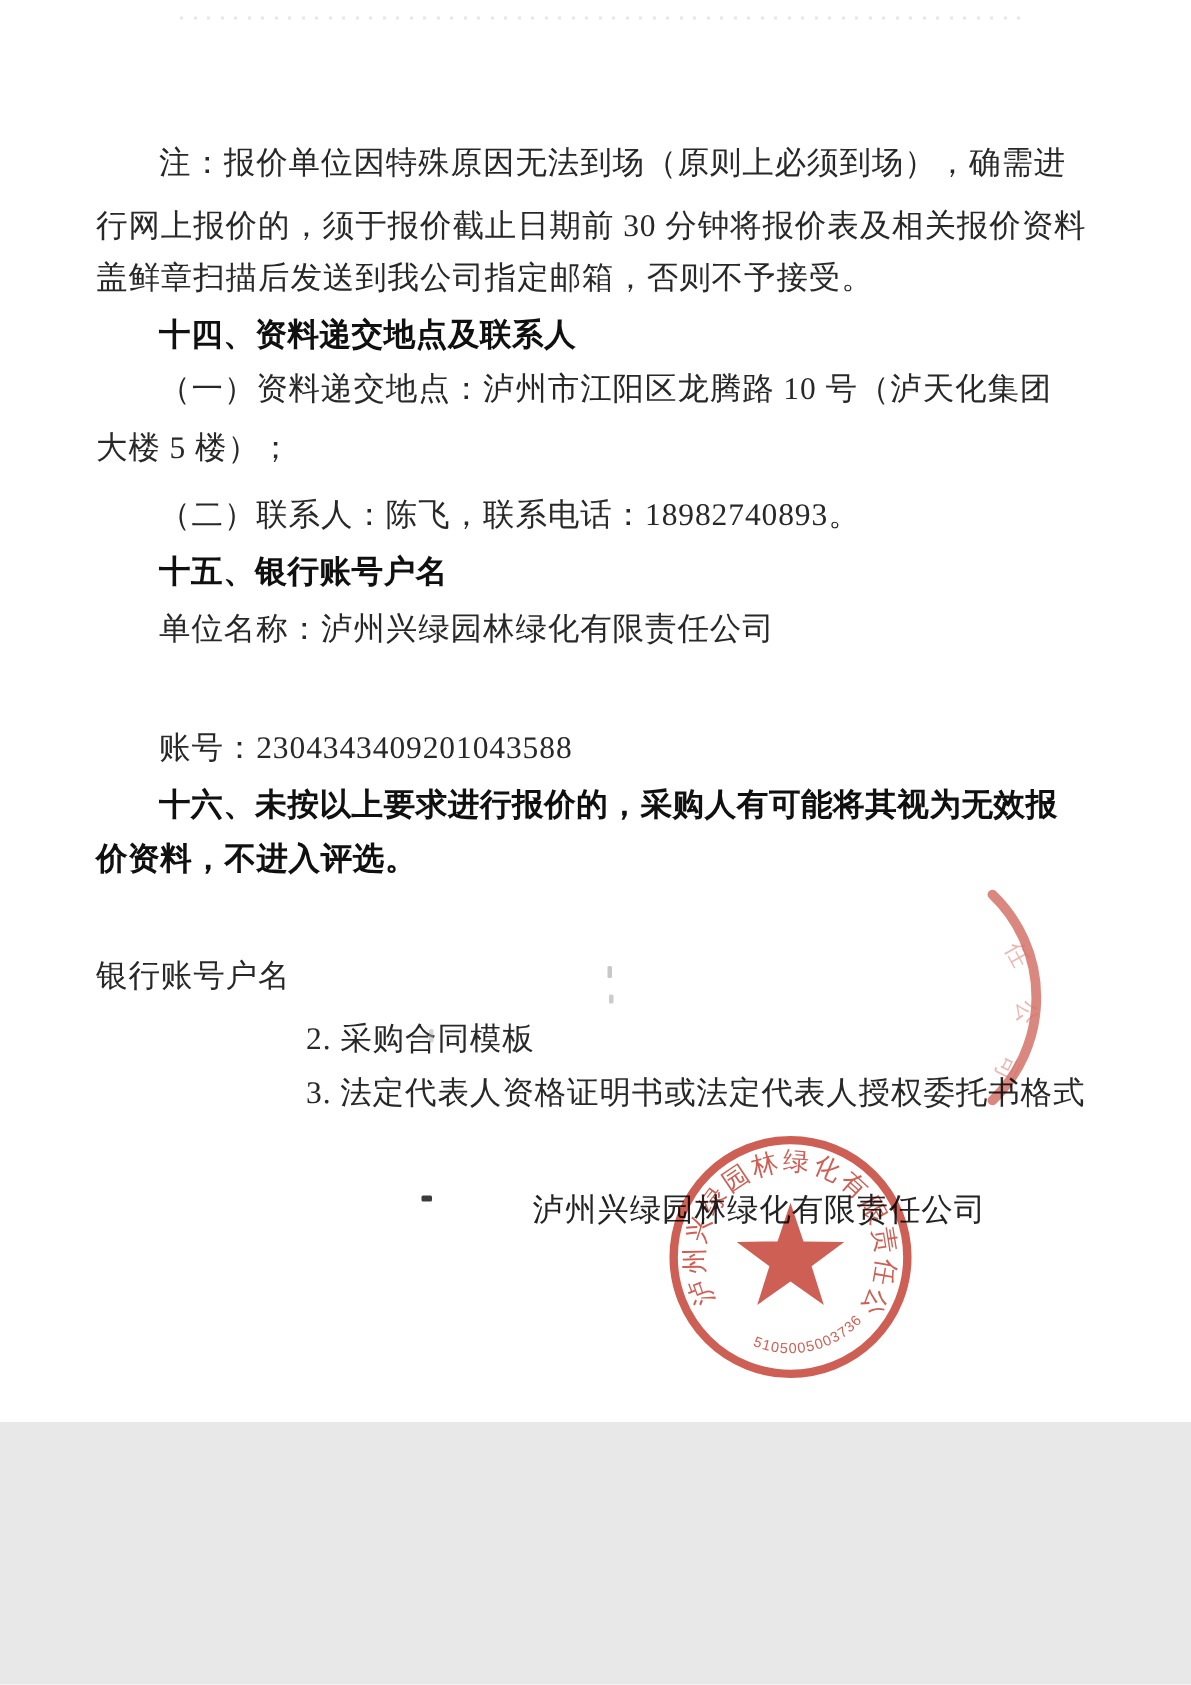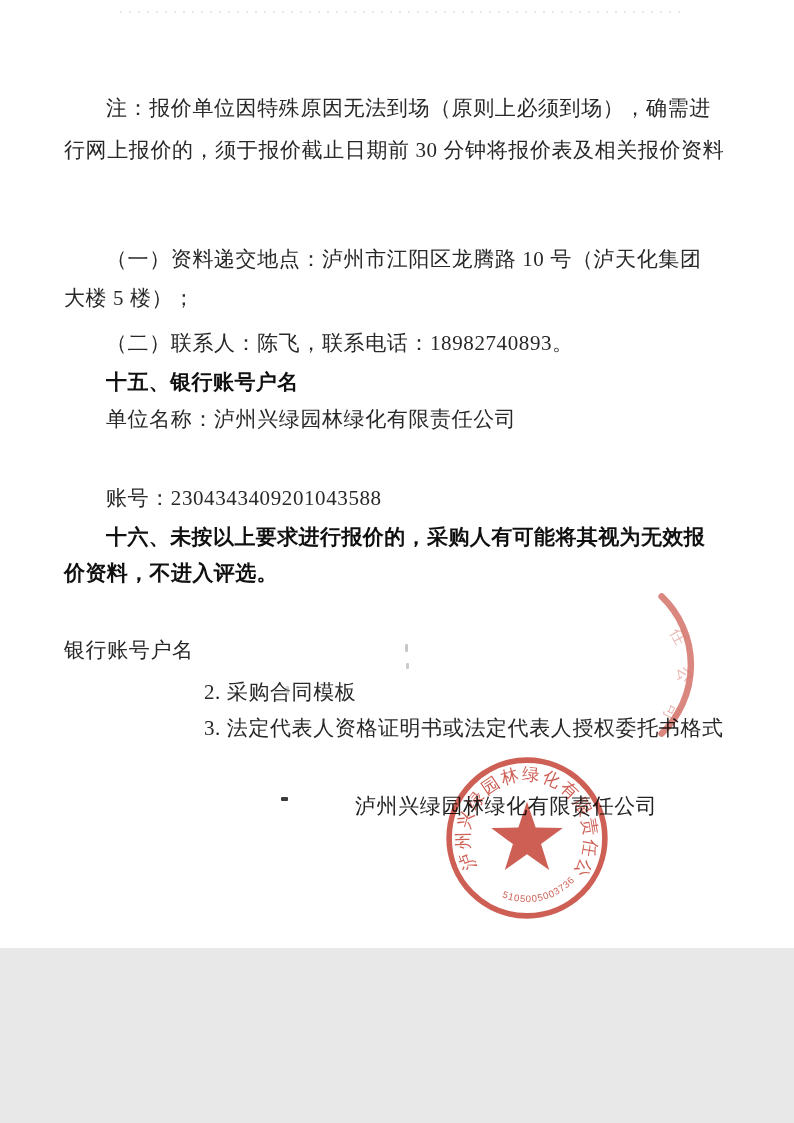--- a/index.html
+++ b/index.html
@@ -54,21 +54,23 @@
 </style>
 </head>
 <body>
 
 <div class="page">
 
   <div class="noise-strip"></div>
 
   <div class="ln ind" style="top:88px">注：报价单位因特殊原因无法到场（原则上必须到场），确需进</div>
   <div class="ln" style="top:130px">行网上报价的，须于报价截止日期前 30 分钟将报价表及相关报价资料</div>
+  <div class="ln" style="top:165px">盖鲜章扫描后发送到我公司指定邮箱，否则不予接受。</div>
 
+  <div class="ln ind hd" style="top:204px">十四、资料递交地点及联系人</div>
   <div class="ln ind" style="top:239px">（一）资料递交地点：泸州市江阳区龙腾路 10 号（泸天化集团</div>
   <div class="ln" style="top:278px">大楼 5 楼）；</div>
   <div class="ln ind" style="top:323px">（二）联系人：陈飞，联系电话：18982740893。</div>
 
   <div class="ln ind hd" style="top:362px">十五、银行账号户名</div>
   <div class="ln ind" style="top:399px">单位名称：泸州兴绿园林绿化有限责任公司</div>
   <div class="ln ind" style="top:478px">账号：2304343409201043588</div>
 
   <div class="ln ind hd" style="top:517px">十六、未按以上要求进行报价的，采购人有可能将其视为无效报</div>
   <div class="ln hd" style="top:553px">价资料，不进入评选。</div>

